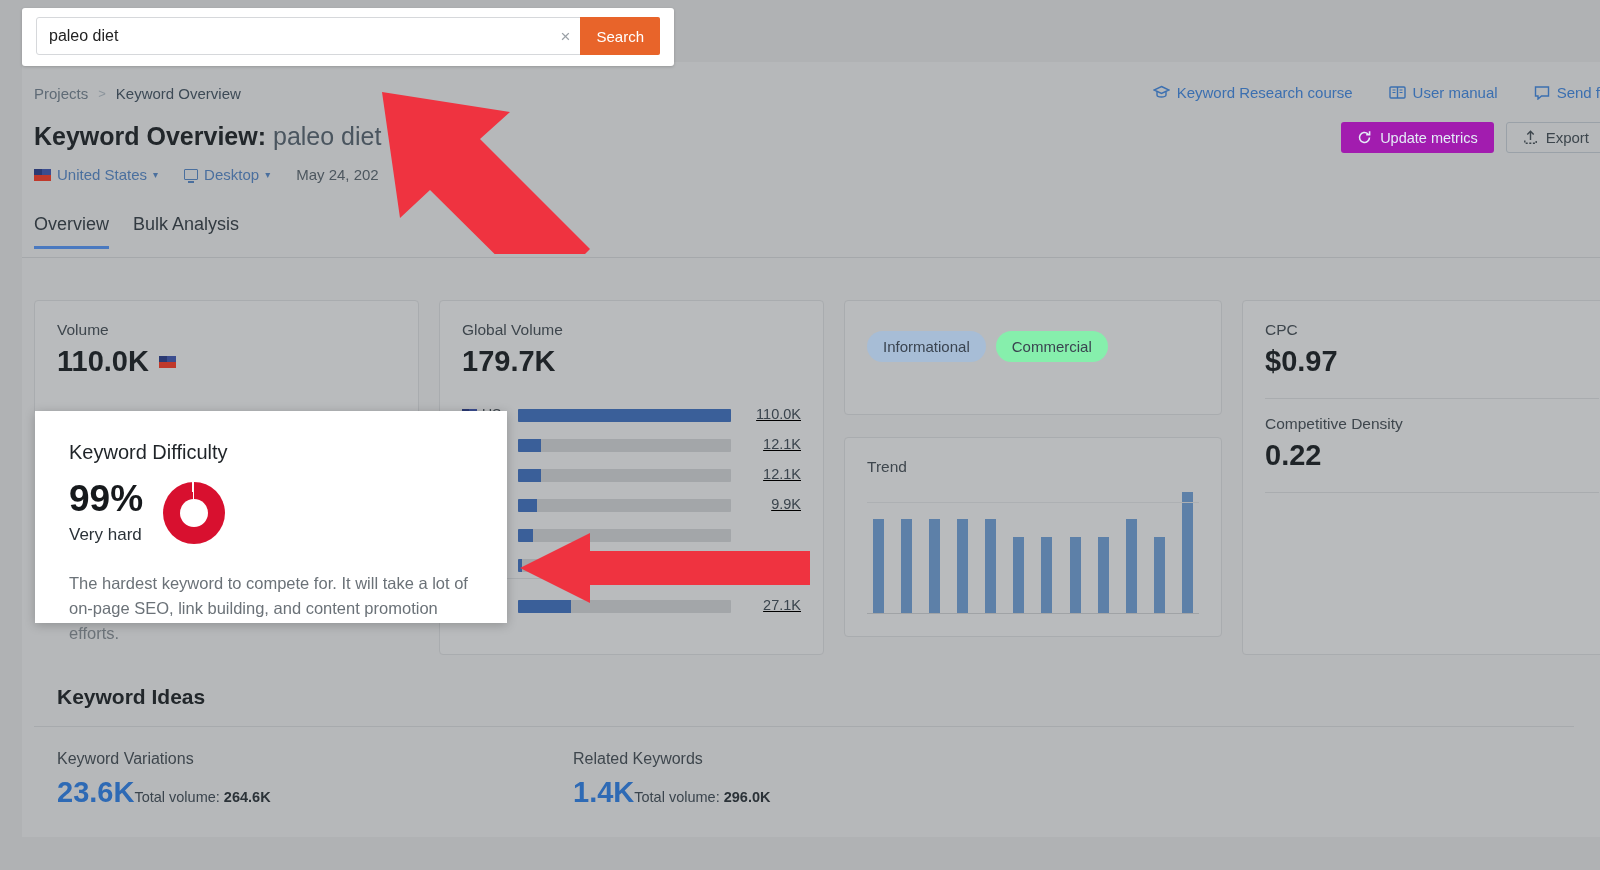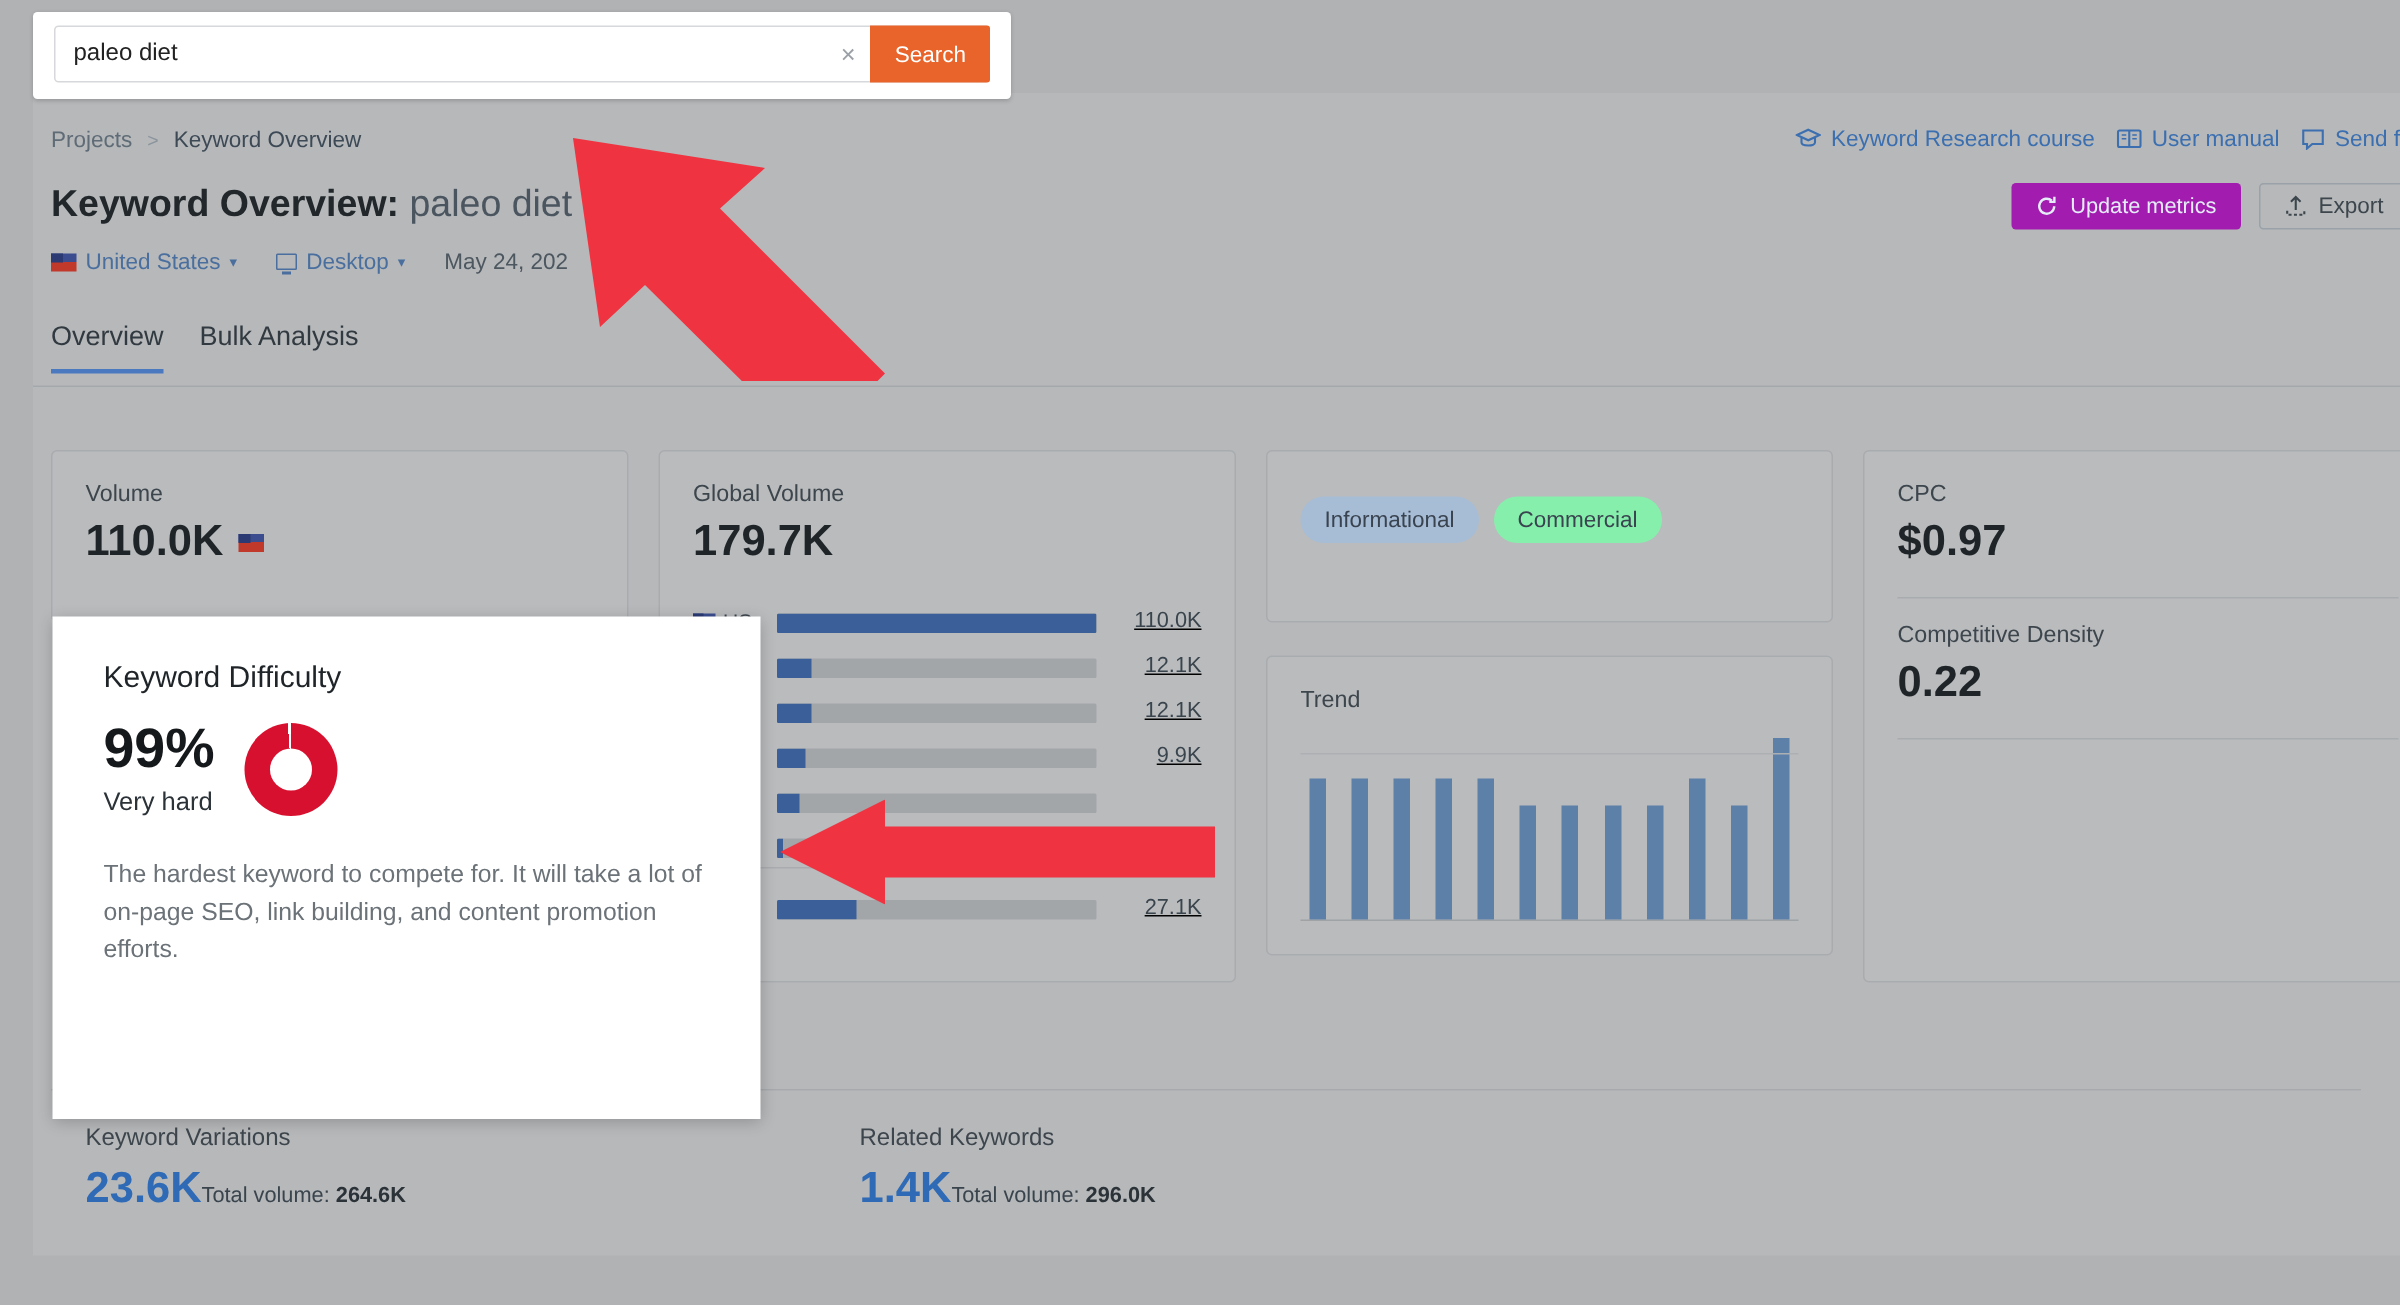--- a/index.html
+++ b/index.html
@@ -94,21 +94,21 @@
   .flag::after {
     content: ""; position: absolute; left: 0; top: 0;
     width: 8px; height: 6px; background: #2b3a73;
   }
   .caret { font-size: 10px; }
   .mon-icon { width: 14px; height: 11px; border: 1.6px solid #4a6f9e; border-radius: 1px; position: relative; }
   .mon-icon::after { content:""; position:absolute; left:3px; top:11px; width:6px; height:2px; background:#4a6f9e; }
 
   .top-links {
     position: absolute; right: 0px; top: 84px;
-    display: flex; align-items: center; gap: 14px;
+    display: flex; align-items: center; gap: 36px;
     font-size: 15px; color: #2e6ab5;
     white-space: nowrap;
   }
   .top-link { display: flex; align-items: center; gap: 7px; cursor: pointer; color: #3b6fb0; }
 
   .top-actions {
     position: absolute; right: -6px; top: 122px;
     display: flex; align-items: center; gap: 12px;
   }
   .btn-update {
@@ -237,21 +237,21 @@
   .ki-col { width: 516px; }
   .ki-label { font-size: 16px; color: #3e464d; margin-bottom: 8px; }
   .ki-vals { display: flex; align-items: baseline; gap: 0; }
   .ki-big { font-size: 29px; font-weight: bold; color: #2e6ab5; }
   .ki-sub { font-size: 14.5px; color: #3a444d; }
   .ki-sub b { font-weight: bold; color: #2b3238; }
 
   
   .tooltip {
     position: absolute; left: 35px; top: 411px;
-    width: 472px; height: 335px;
+    width: 472px; height: 212px;
     background: #ffffff;
     box-shadow: 0 2px 10px rgba(0,0,0,.22);
     z-index: 50;
     padding: 30px 34px;
   }
   .tt-title { font-size: 20px; color: #1f2428; margin-bottom: 16px; }
   .tt-score-row { display: flex; align-items: center; gap: 20px; }
   .tt-score { font-size: 37px; font-weight: bold; color: #16191c; line-height: 1; }
   .tt-verdict { font-size: 17px; color: #2b3238; margin-top: 8px; }
   .tt-ring {

